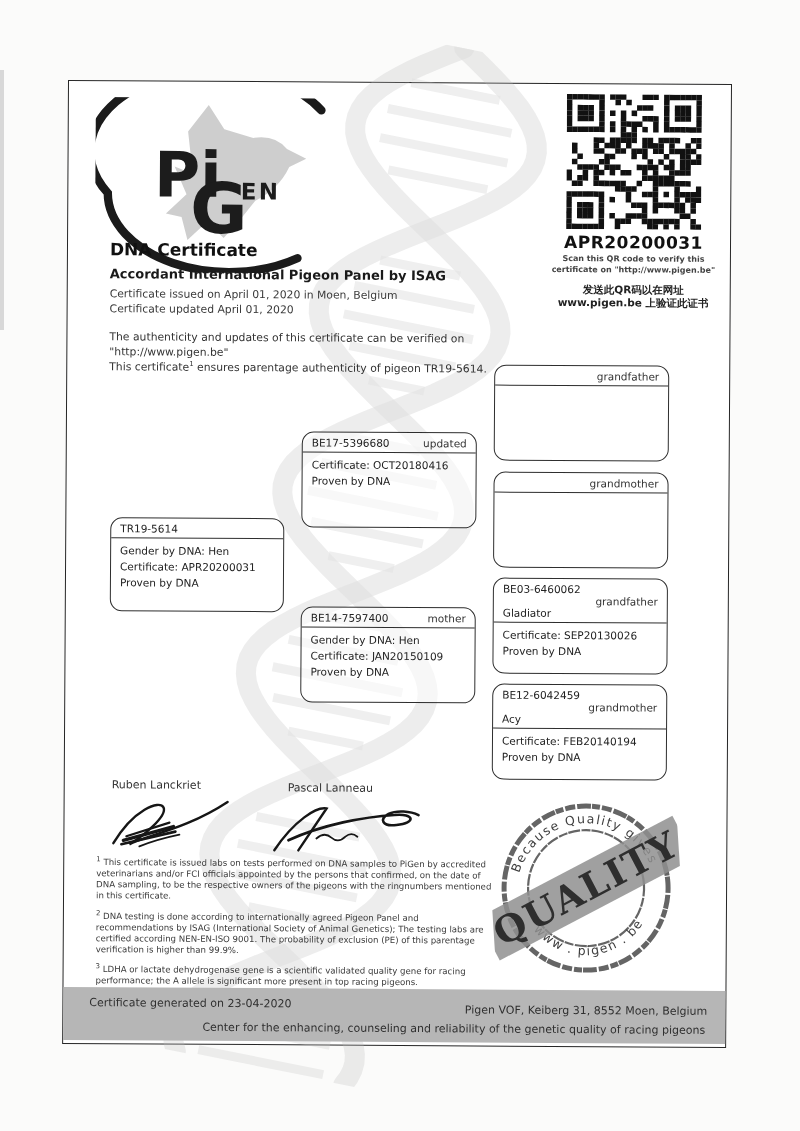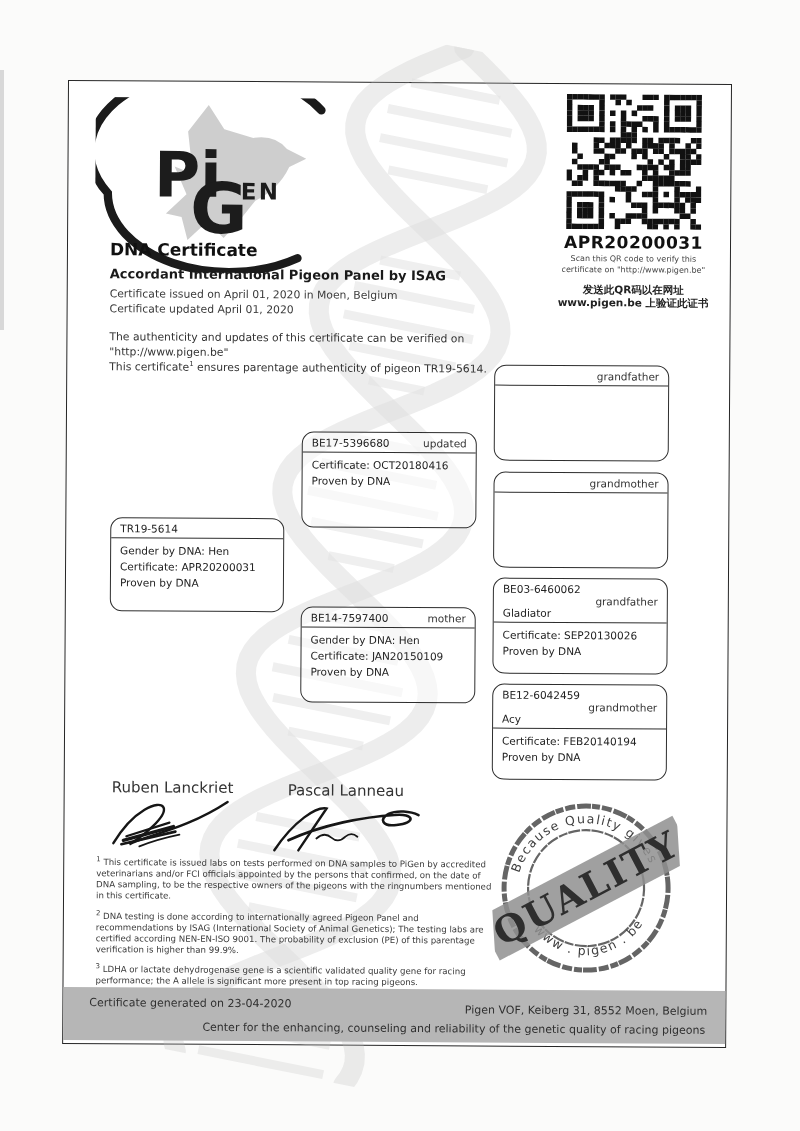--- a/index.html
+++ b/index.html
@@ -17,21 +17,21 @@
   }
   
   #helix-wrap{position:absolute;left:255px;top:-35px;width:280px;height:1040px;
     transform:rotate(11deg);transform-origin:50% 0;opacity:.45;z-index:1;pointer-events:none;}
   
   #logo{position:absolute;left:27px;top:16px;width:250px;height:175px;z-index:2;}
   
   #qr-block{position:absolute;left:483px;top:10px;width:165px;text-align:center;z-index:2;}
   #qr-svg{display:block;margin:0 auto;}
   .qr-code-label{font-weight:bold;font-size:17px;letter-spacing:.5px;color:#111;margin-top:3px;}
-  .qr-scan{font-size:8px;color:#444;line-height:1.35;margin-top:2px;}
+  .qr-scan{font-size:8px;color:#444;line-height:1.35;margin-top:2px;font-weight:bold;}
   .qr-cn{font-size:10.5px;font-weight:bold;color:#222;line-height:1.3;margin-top:7px;}
   
   #heading{position:absolute;left:42px;top:158px;width:430px;z-index:2;}
   .h-title{font-size:17px;font-weight:bold;color:#111;}
   .h-sub{font-size:13px;font-weight:bold;color:#1a1a1a;margin-top:7px;}
   .h-meta{font-size:10.8px;color:#3a3a3a;margin-top:6px;line-height:1.35;}
   .h-meta div{margin:0;}
   .h-verify{font-size:10.8px;color:#333;margin-top:13px;line-height:1.4;}
   sup{font-size:7px;}
   
@@ -44,21 +44,21 @@
   .role{color:#333;}
   .rolerow{text-align:right;}
   #box-subject{left:44px;top:436px;width:174px;height:94px;}
   #box-father{left:235px;top:349px;}
   #box-mother{left:235px;top:524px;}
   #box-pgf{left:427px;top:281px;}
   #box-pgm{left:427px;top:388px;}
   #box-mgf{left:427px;top:494px;}
   #box-mgm{left:427px;top:600px;}
   
-  .sig-name{position:absolute;font-size:15px;color:#333;z-index:3;}
+  .sig-name{position:absolute;font-size:11px;color:#333;z-index:3;}
   #sig-name-1{left:47px;top:697px;}
   #sig-name-2{left:223px;top:699px;}
   .sig-svg{position:absolute;z-index:3;}
   #sig-svg-1{left:35px;top:710px;}
   #sig-svg-2{left:200px;top:712px;}
   
   #footnotes{position:absolute;left:32px;top:774px;width:396px;z-index:2;}
   #footnotes p{font-size:8.6px;line-height:1.3;color:#3a3a3a;margin:0 0 7px 0;}
   
   #stamp{position:absolute;left:427px;top:709px;width:190px;height:190px;z-index:3;transform:rotate(-4deg);}

